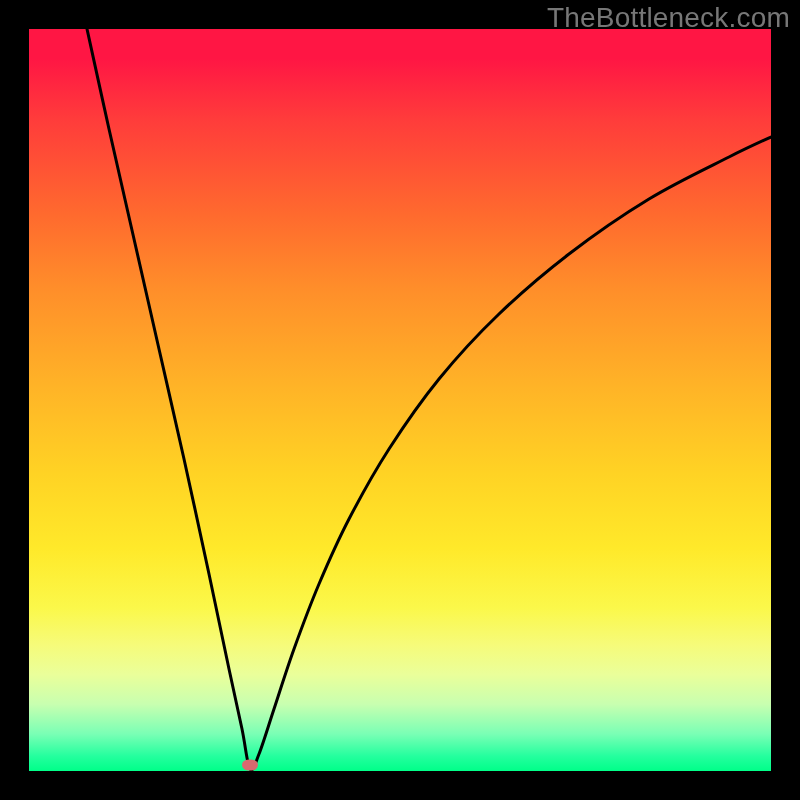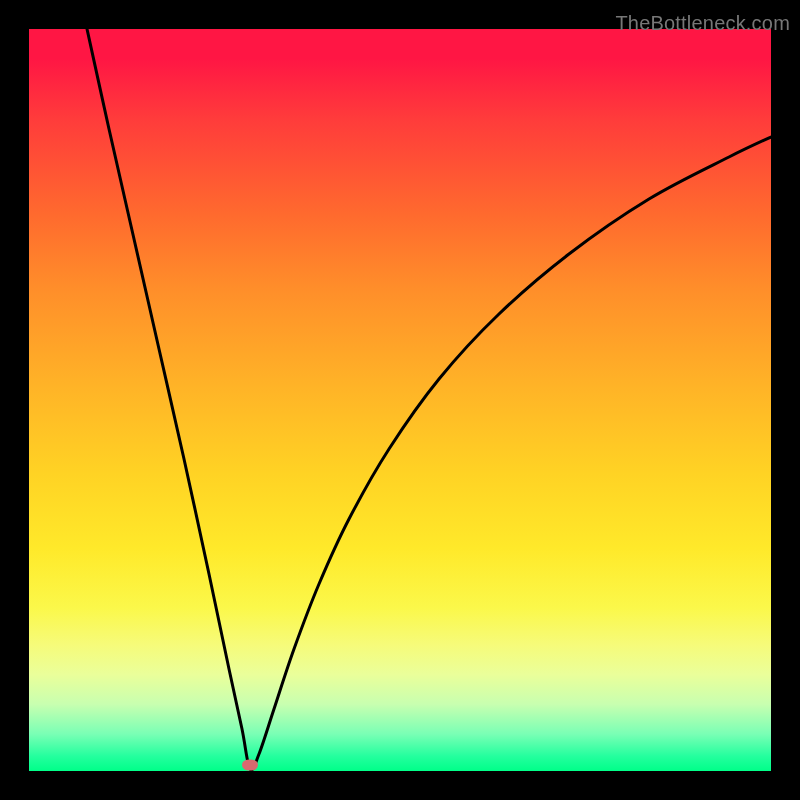--- a/index.html
+++ b/index.html
@@ -12,24 +12,24 @@
     font-family: Arial, Helvetica, sans-serif;
   }
   .outer {
     position: relative;
     width: 800px;
     height: 800px;
     background: #000;
   }
   .watermark {
     position: absolute;
-    top: 12px;
+    top: 2px;
     right: 10px;
     color: #777;
-    font-size: 20px;
+    font-size: 28px;
     font-weight: 500;
     letter-spacing: 0.2px;
     z-index: 5;
     user-select: none;
   }
   .plot-area {
     position: absolute;
     left: 29px;
     top: 29px;
     width: 742px;

